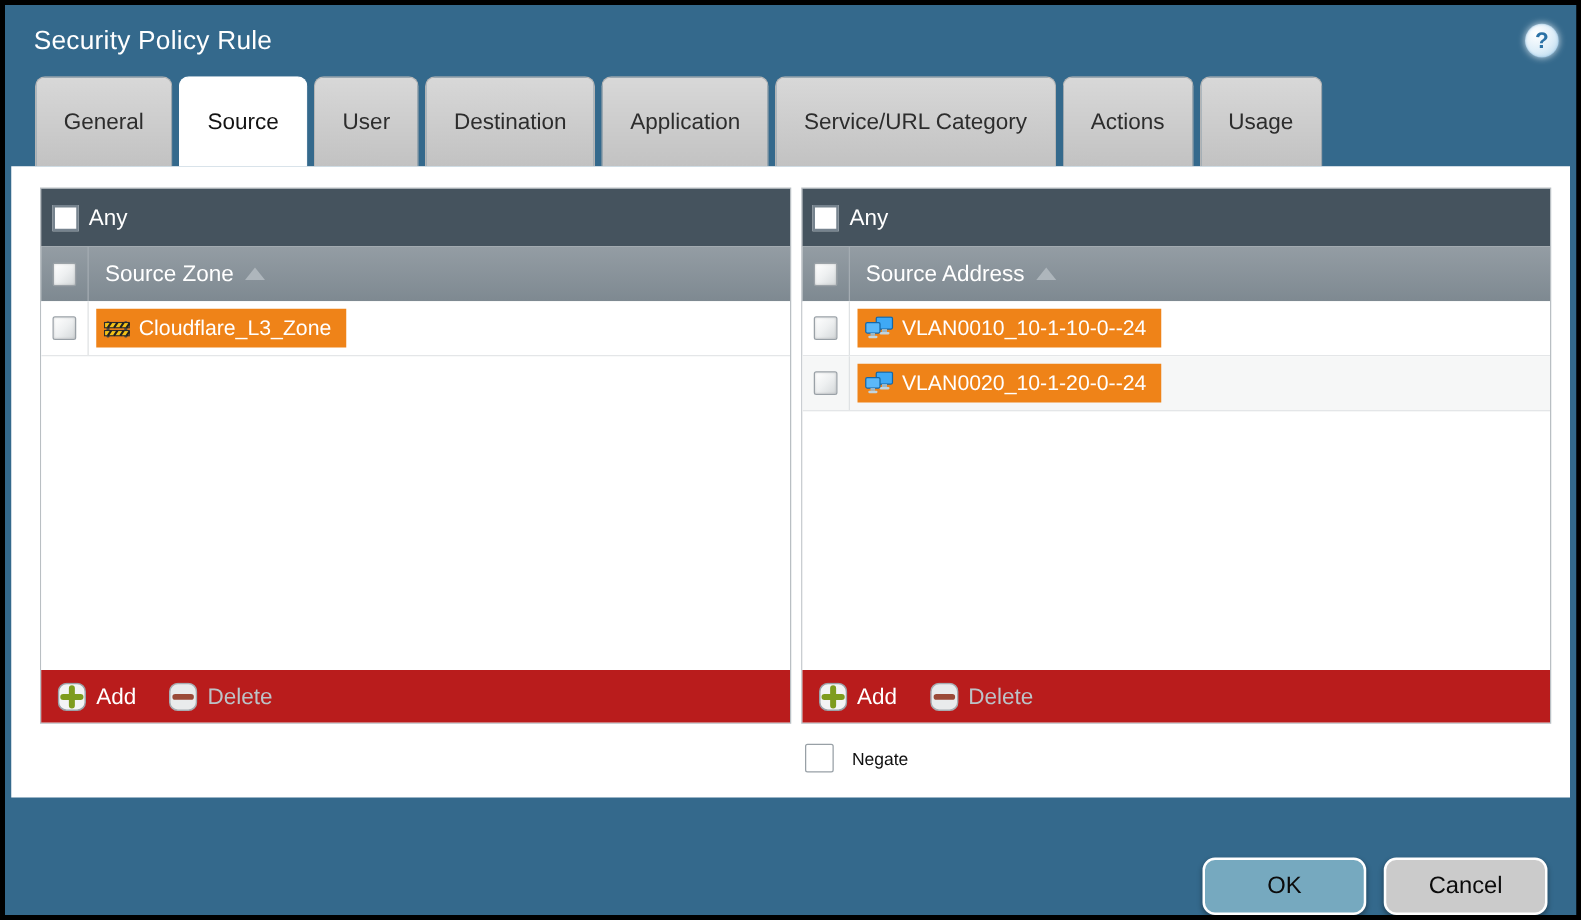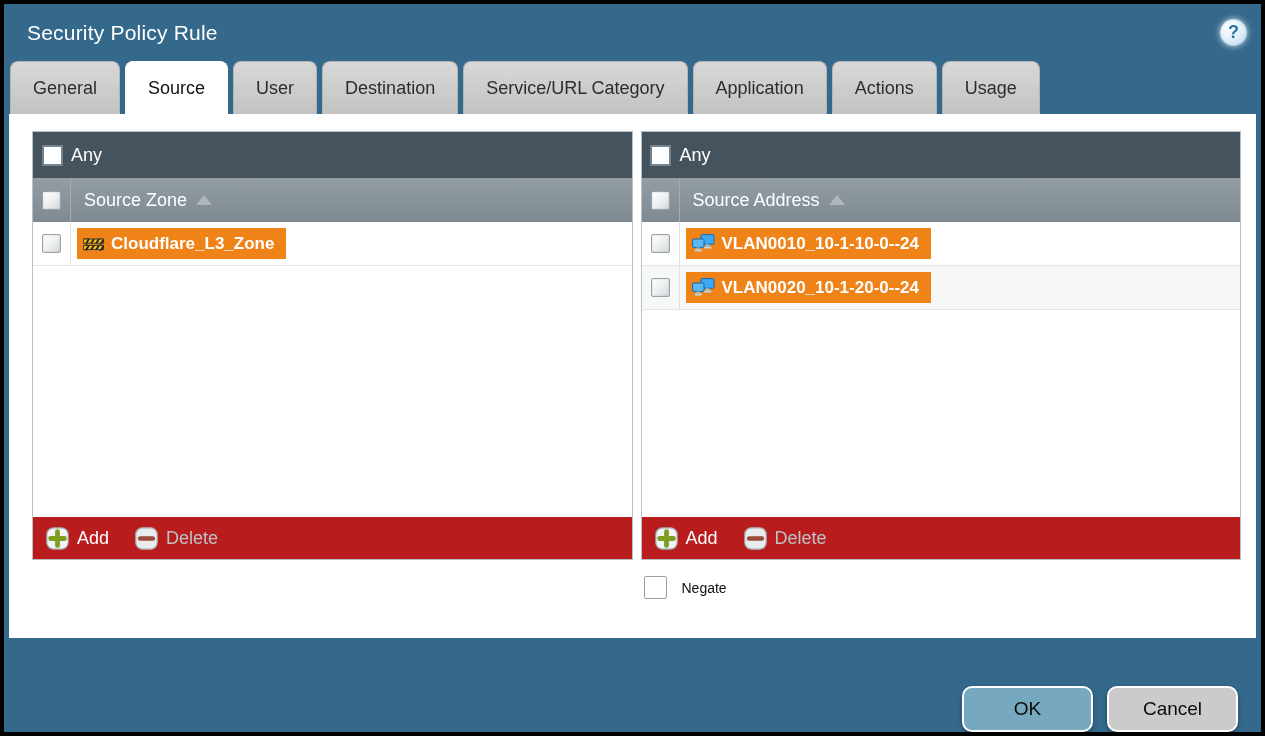--- a/index.html
+++ b/index.html
@@ -26,23 +26,23 @@
     margin-left: auto;
     width: 27px; height: 27px; border-radius: 50%;
     background: radial-gradient(circle at 35% 30%, #ffffff, #dcedf8 55%, #aed2ea);
     box-shadow: 0 0 6px rgba(255,255,255,.8), inset 0 0 2px #7fb0d4;
     display: flex; align-items: center; justify-content: center;
     color: #2b72a6; font-size: 18px; font-weight: bold; cursor: pointer;
   }
 
   
   .tabs {
-    flex: 0 0 auto; height: 53px;
+    flex: 0 0 auto; height: 72px;
     display: flex; align-items: stretch; gap: 5px;
-    padding-left: 6px;
+    padding-left: 24px;
   }
   .tab {
     display: flex; align-items: center;
     padding: 0 22px;
     background: linear-gradient(#d8d8d8, #c2c2c2);
     border-radius: 8px 8px 0 0;
     color: #2d2d2d; font-size: 18px; cursor: pointer;
     border: 1px solid #b5b5b5; border-bottom: none;
   }
   .tab.active {
@@ -90,21 +90,21 @@
   }
 
   .cb {
     width: 19px; height: 19px; border-radius: 2px;
     border: 1px solid #9aa1a7;
     background: linear-gradient(135deg, #ffffff 0%, #eef0f1 50%, #d4d8da 100%);
     box-shadow: inset 0 0 2px rgba(0,0,0,.18);
     cursor: pointer;
   }
 
-  .list-body { flex: 1 1 auto; background: #fff; overflow: hidden; font-weight: bold; }
+  .list-body { flex: 1 1 auto; background: #fff; overflow: hidden; }
   .row { height: 44px; display: flex; align-items: stretch; border-bottom: 1px solid #e4e6e8; cursor: pointer; }
   .row:nth-child(even) { background: #f6f7f7; }
   .row .cb-cell { border-right: 1px solid #dfe2e4; }
   .chip {
     align-self: center;
     display: inline-flex; align-items: center; gap: 7px;
     background: #EF8318; color: #fff; font-size: 17px;
     height: 31px; padding: 0 12px 0 6px; margin-left: 6px;
     white-space: nowrap;
   }
@@ -152,22 +152,22 @@
   <div class="titlebar">
     <div class="title">Security Policy Rule</div>
     <div class="help">?</div>
   </div>
 
   <div class="tabs">
     <div class="tab">General</div>
     <div class="tab active">Source</div>
     <div class="tab">User</div>
     <div class="tab">Destination</div>
+    <div class="tab">Application</div>
     <div class="tab">Service/URL Category</div>
-    <div class="tab">Application</div>
     <div class="tab">Actions</div>
     <div class="tab">Usage</div>
   </div>
 
   <div class="content">
     <div class="panels">
 
       <div class="panel-col">
         <div class="panel">
           <div class="any-header">

